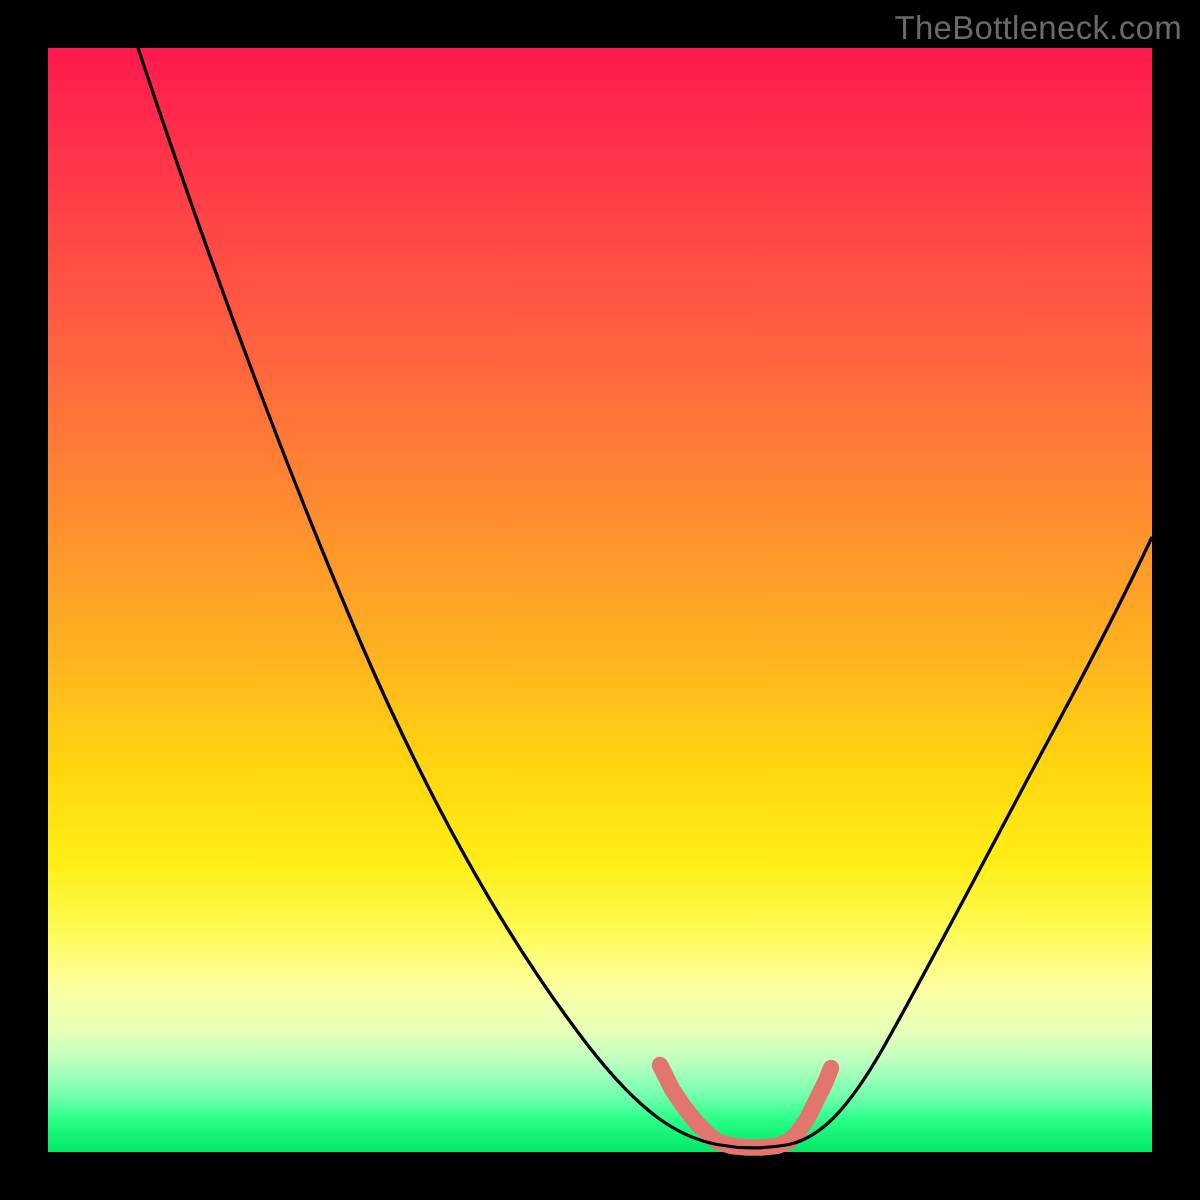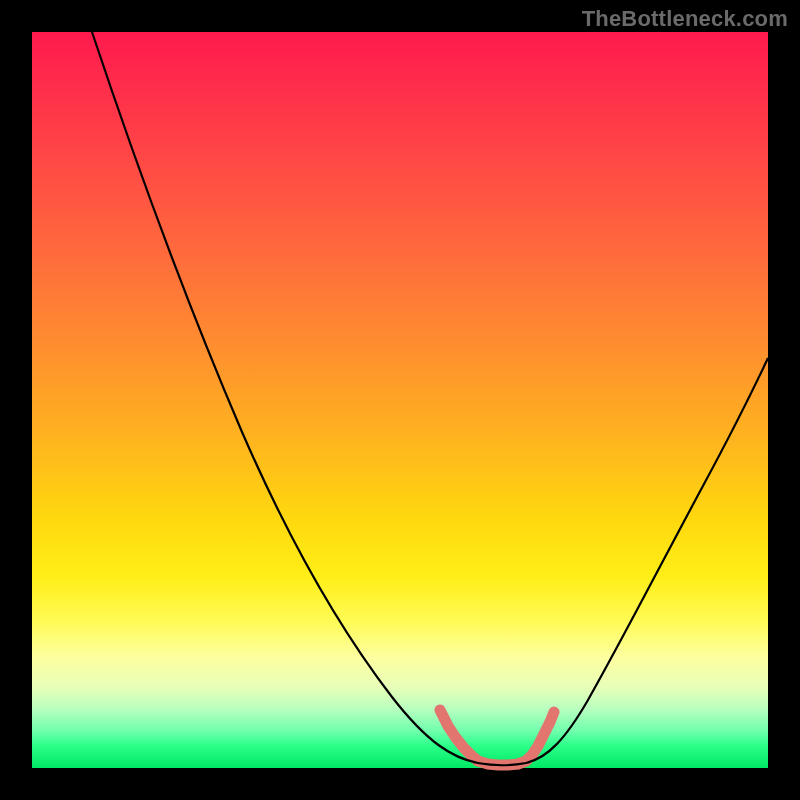--- a/index.html
+++ b/index.html
@@ -45,21 +45,21 @@
       #00e865 100%
     );
   }
   .watermark {
     position: absolute;
     top: 6px;
     right: 12px;
     color: #6a6a6a;
     font-size: 22px;
     letter-spacing: 0.2px;
-    font-weight: 700;
+    font-weight: 400;
     user-select: none;
   }
   svg.curve {
     position: absolute;
     left: 0;
     top: 0;
     width: 736px;
     height: 736px;
     overflow: visible;
   }

